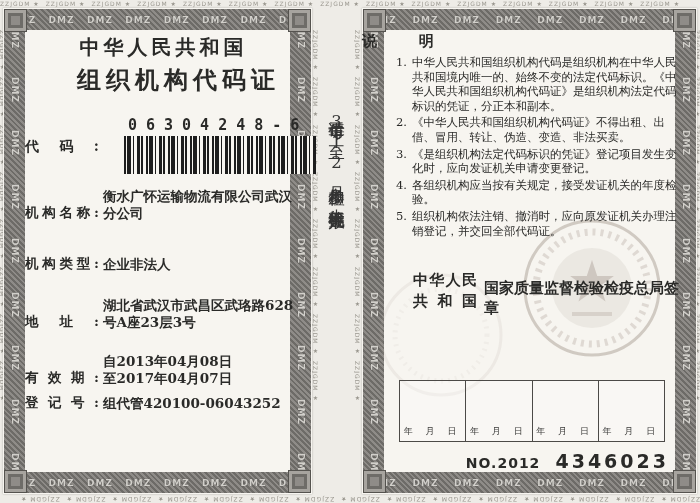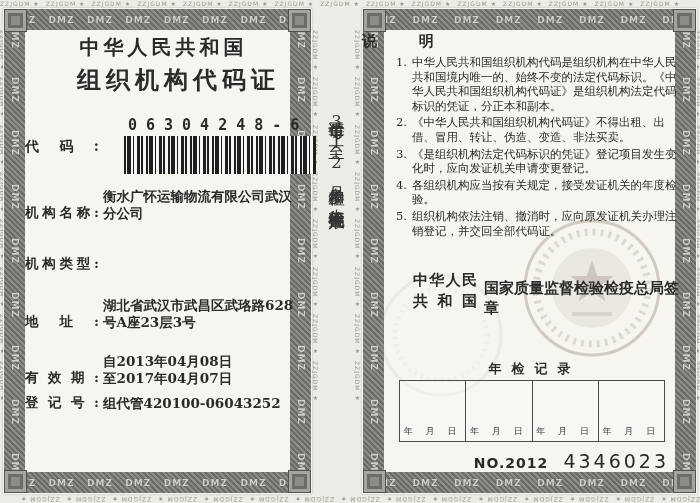--- a/index.html
+++ b/index.html
@@ -151,21 +151,21 @@
   .annual-cell{
     flex:1;border-right:1px solid #4c4a47;position:relative;
   }
   .annual-cell:last-child{border-right:none;}
   .annual-cell span{
     position:absolute;left:0;right:0;bottom:3px;text-align:center;
     font-size:9px;letter-spacing:5px;color:#3a3a38;font-family:"DejaVu Serif",serif;
   }
   .serial{position:absolute;left:0;right:28px;top:442px;text-align:right;z-index:1;white-space:nowrap;}
   .serial .pfx{font-size:14px;font-weight:600;font-family:"DejaVu Sans",sans-serif;letter-spacing:1px;}
-  .serial .num{font-size:19px;font-weight:normal;font-family:"DejaVu Sans",sans-serif;letter-spacing:3px;margin-left:10px;}
+  .serial .num{font-size:19px;font-weight:bold;font-family:"DejaVu Sans",sans-serif;letter-spacing:3px;margin-left:10px;}
 </style>
 </head>
 <body>
 
 <div id="page">
 
   <div class="edge-text edge-top"><span>ZZJGDM ★</span><span>ZZJGDM ★</span><span>ZZJGDM ★</span><span>ZZJGDM ★</span><span>ZZJGDM ★</span><span>ZZJGDM ★</span><span>ZZJGDM ★</span><span>ZZJGDM ★</span><span>ZZJGDM ★</span><span>ZZJGDM ★</span><span>ZZJGDM ★</span><span>ZZJGDM ★</span><span>ZZJGDM ★</span><span>ZZJGDM ★</span><span>ZZJGDM ★</span></div>
   <div class="edge-text edge-bottom"><span>ZZJGDM ★</span><span>ZZJGDM ★</span><span>ZZJGDM ★</span><span>ZZJGDM ★</span><span>ZZJGDM ★</span><span>ZZJGDM ★</span><span>ZZJGDM ★</span><span>ZZJGDM ★</span><span>ZZJGDM ★</span><span>ZZJGDM ★</span><span>ZZJGDM ★</span><span>ZZJGDM ★</span><span>ZZJGDM ★</span><span>ZZJGDM ★</span><span>ZZJGDM ★</span></div>
   <div class="edge-text edge-vert ev-far-left"><span>ZZJGDM ★</span><span>ZZJGDM ★</span><span>ZZJGDM ★</span><span>ZZJGDM ★</span><span>ZZJGDM ★</span><span>ZZJGDM ★</span><span>ZZJGDM ★</span><span>ZZJGDM ★</span></div>
   <div class="edge-text edge-vert ev-mid-left"><span>ZZJGDM ★</span><span>ZZJGDM ★</span><span>ZZJGDM ★</span><span>ZZJGDM ★</span><span>ZZJGDM ★</span><span>ZZJGDM ★</span><span>ZZJGDM ★</span><span>ZZJGDM ★</span></div>
@@ -234,20 +234,21 @@
     </div>
 
     <div class="lc-fields">
 
     <div class="field-row">
         <span class="flabel">机构名称:</span>
         <span class="fvalue">衡水广怀运输物流有限公司武汉分公司</span>
       </div>
         <div class="field-row">
         <span class="flabel">机构类型:</span>
+        <span class="fvalue">企业非法人</span>
       </div>
         <div class="field-row">
         <span class="flabel">地址:</span>
         <span class="fvalue">湖北省武汉市武昌区武珞路628号A座23层3号</span>
       </div>
         <div class="field-row">
         <span class="flabel">有效期:</span>
         <span class="fvalue">自2013年04月08日
 至2017年04月07日</span>
       </div>
@@ -348,21 +349,20 @@
       </div>
 
     <div class="issuer">
       <div class="issuer-country">
         <div>中华人民</div>
         <div>共和国</div>
       </div>
       <div class="issuer-seal-text">国家质量监督检验检疫总局签章</div>
     </div>
 
-    <div class="annual-title">年检记录</div>
 
     <div class="annual-table">
 
     <div class="annual-cell">
         <span>年 月 日</span>
       </div>
         <div class="annual-cell">
         <span>年 月 日</span>
       </div>
         <div class="annual-cell">

